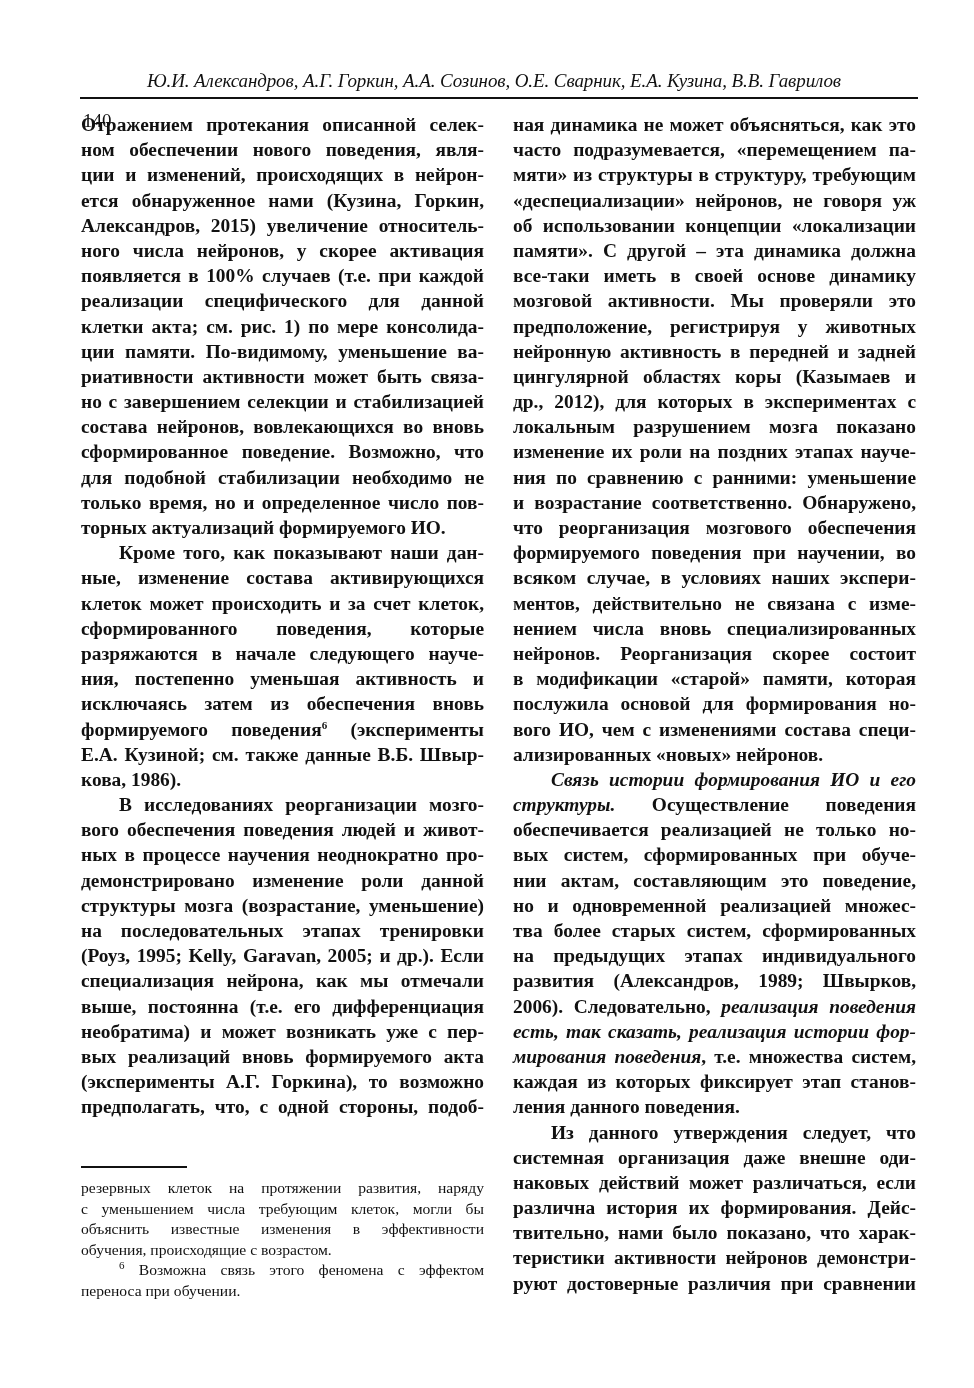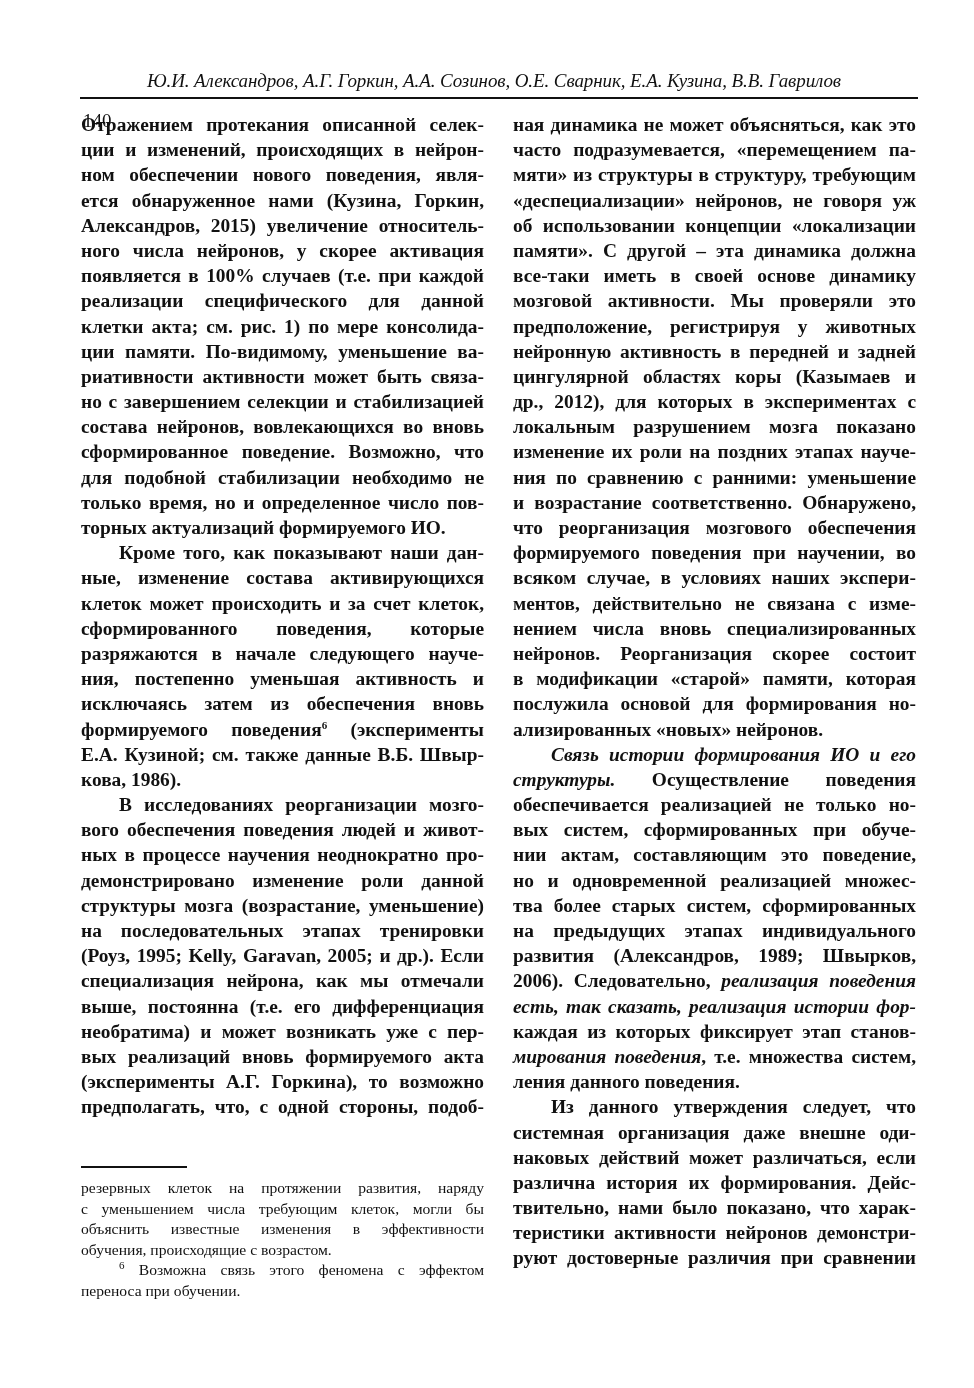--- a/index.html
+++ b/index.html
@@ -29,22 +29,22 @@
 <body>
 
 <div class="header">
   <span class="page-num">140</span>
   <span class="running-head">Ю.И. Александров, А.Г. Горкин, А.А. Созинов, О.Е. Сварник, Е.А. Кузина, В.В. Гаврилов</span>
   <div class="header-rule"></div>
 </div>
 
 <div class="col col-left">
   <div class="line">Отражением протекания описанной селек-</div>
+  <div class="line">ном обеспечении нового поведения, явля-</div>
   <div class="line">ции и изменений, происходящих в нейрон-</div>
-  <div class="line">ном обеспечении нового поведения, явля-</div>
   <div class="line">ется обнаруженное нами (Кузина, Горкин,</div>
   <div class="line">Александров, 2015) увеличение относитель-</div>
   <div class="line">ного числа нейронов, у скорее активация</div>
   <div class="line">появляется в 100% случаев (т.е. при каждой</div>
   <div class="line">реализации специфического для данной</div>
   <div class="line">клетки акта; см. рис. 1) по мере консолида-</div>
   <div class="line">ции памяти. По-видимому, уменьшение ва-</div>
   <div class="line">риативности активности может быть связа-</div>
   <div class="line">но с завершением селекции и стабилизацией</div>
   <div class="line">состава нейронов, вовлекающихся во вновь</div>
@@ -97,44 +97,45 @@
   <div class="line">ния по сравнению с ранними: уменьшение</div>
   <div class="line">и возрастание соответственно. Обнаружено,</div>
   <div class="line">что реорганизация мозгового обеспечения</div>
   <div class="line">формируемого поведения при научении, во</div>
   <div class="line">всяком случае, в условиях наших экспери-</div>
   <div class="line">ментов, действительно не связана с изме-</div>
   <div class="line">нением числа вновь специализированных</div>
   <div class="line">нейронов. Реорганизация скорее состоит</div>
   <div class="line">в модификации «старой» памяти, которая</div>
   <div class="line">послужила основой для формирования но-</div>
+  <div class="line">вого ИО, чем с изменениями состава специ-</div>
   <div class="line last">ализированных «новых» нейронов.</div>
   <div class="line indent">
     <span class="it">Связь истории формирования ИО и его</span>
   </div>
   <div class="line">
     <span class="it">структуры.</span><span> Осуществление поведения</span>
   </div>
   <div class="line">обеспечивается реализацией не только но-</div>
   <div class="line">вых систем, сформированных при обуче-</div>
   <div class="line">нии актам, составляющим это поведение,</div>
   <div class="line">но и одновременной реализацией множес-</div>
   <div class="line">тва более старых систем, сформированных</div>
   <div class="line">на предыдущих этапах индивидуального</div>
   <div class="line">развития (Александров, 1989; Швырков,</div>
   <div class="line">
     <span>2006). Следовательно,</span><span class="it"> реализация поведения</span>
   </div>
   <div class="line">
     <span class="it">есть, так сказать, реализация истории фор-</span>
   </div>
-  <div class="line">каждая из которых фиксирует этап станов-</div>
   <div class="line">
     <span class="it">мирования поведения</span><span>, т.е. множества систем,</span>
   </div>
+  <div class="line">каждая из которых фиксирует этап станов-</div>
   <div class="line last">ления данного поведения.</div>
   <div class="line indent">Из данного утверждения следует, что</div>
   <div class="line">системная организация даже внешне оди-</div>
   <div class="line">наковых действий может различаться, если</div>
   <div class="line">различна история их формирования. Дейс-</div>
   <div class="line">твительно, нами было показано, что харак-</div>
   <div class="line">теристики активности нейронов демонстри-</div>
   <div class="line">руют достоверные различия при сравнении</div>
 </div>
 

